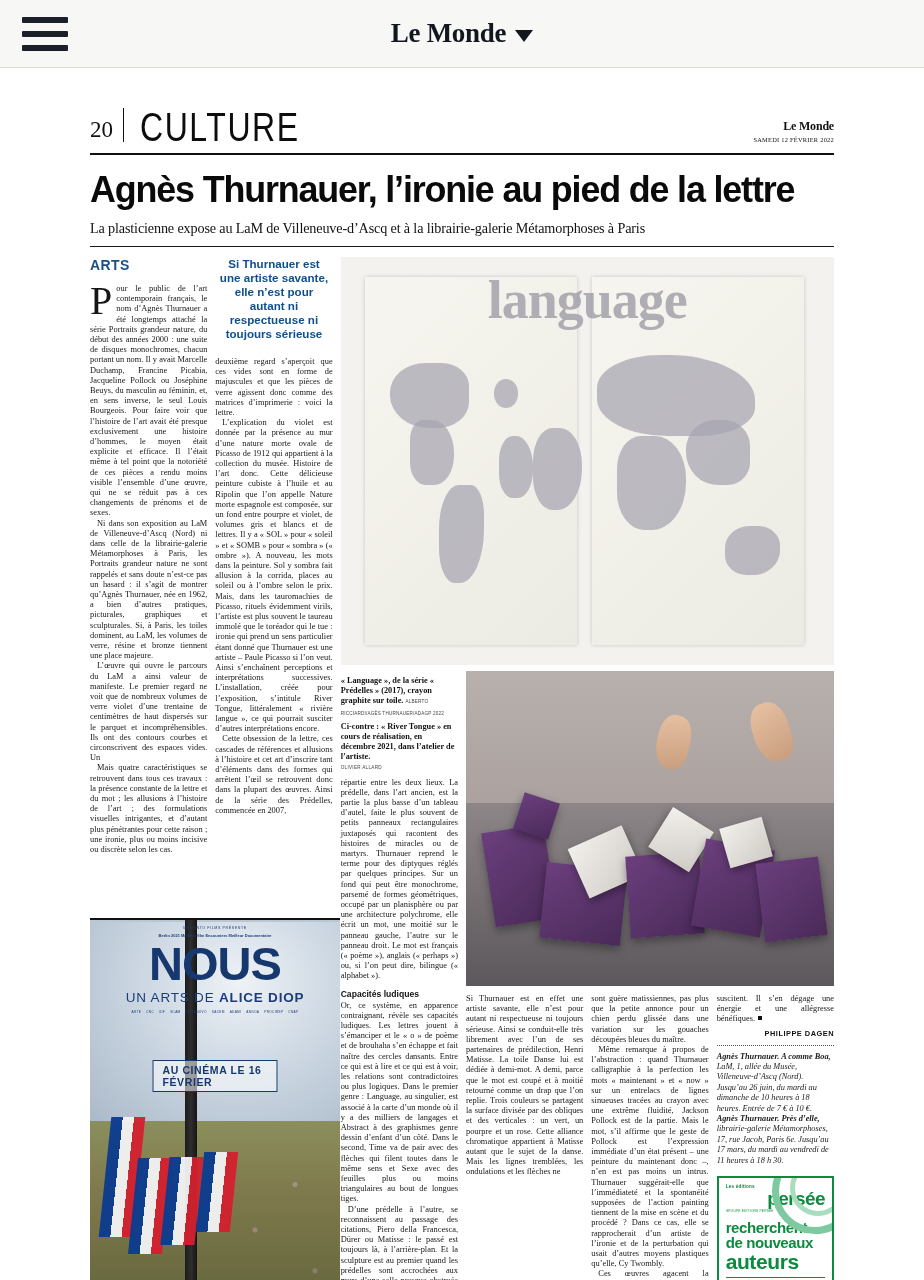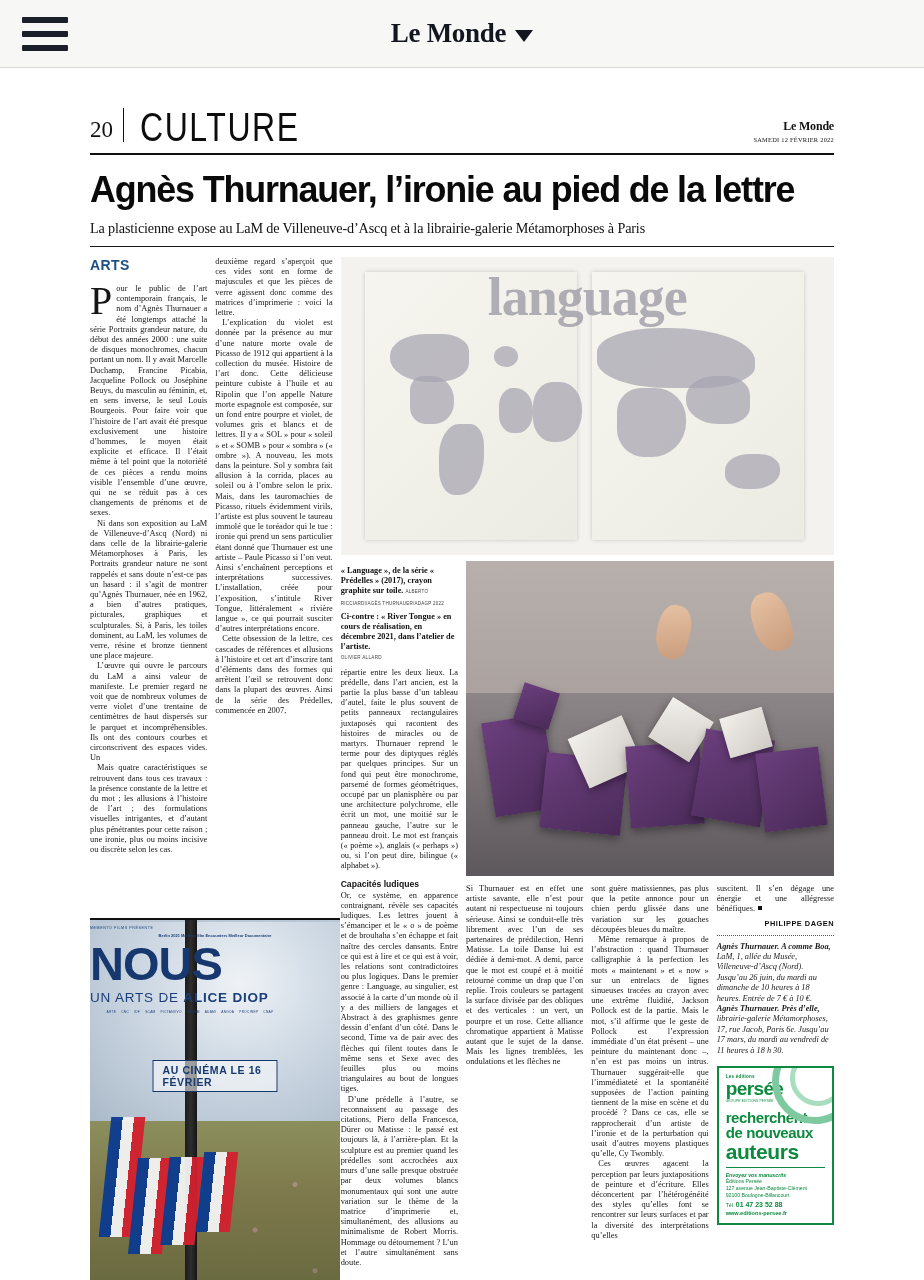--- a/index.html
+++ b/index.html
@@ -156,21 +156,21 @@
     line-height: 14px;
     color: #0e4f8f;
     text-align: center;
     padding: 0 2px;
     margin-bottom: 16px;
   }
   .pullquote.second { margin-top: 2px; }
 
   
   .photo { width: 100%; position: relative; overflow: hidden; }
-  .photo-lang { height: 298px; background: #efeeea; }
+  .photo-lang { height: 408px; background: #efeeea; }
   .photo-atelier { height: 315px; background: #cfc9c6; }
 
   .caption {
     font-family: "Liberation Serif", serif;
     font-size: 8.3px;
     line-height: 10.2px;
     font-weight: 700;
     color: #111;
     margin-top: 5px;
   }
@@ -244,21 +244,21 @@
     transform: skewX(-6deg);
     background: linear-gradient(to right,#0b3b8f 0 34%, #f3f3f3 34% 67%, #d2202f 67% 100%);
     opacity:.95;
   }
   .flag.f1 { left: 6%; height:120px; }
   .flag.f2 { left: 17%; height: 96px; bottom: 22%; }
   .flag.f3 { left: 30%; height: 88px; bottom: 24%; }
   .flag.f4 { left: 44%; height: 80px; bottom: 27%;}
   .nous-top {
     position: absolute; left:0; right:0; top:0; height: 130px;
-    display:flex; flex-direction:column; padding-top:6px;
+    display:flex; flex-direction:column; align-items:center; padding-top:6px;
   }
   .nous-presents {
     font-family:"Liberation Sans", sans-serif; font-size:3.6px; letter-spacing:.6px;
     color:#1b3e7a; margin-bottom:3px;
   }
   .laurels {
     font-family:"Liberation Sans", sans-serif; font-size:4px; line-height:5px;
     color:#1b3e7a; text-align:center; font-weight:700;
   }
   .nous-title {
@@ -299,21 +299,21 @@
   .persee-arc2 {
     position:absolute; right:-14px; top:-18px; width:56px; height:56px;
     border: 5px solid #a9ddbf; border-radius:50%;
   }
   .persee-eyebrow {
     font-family:"Liberation Sans", sans-serif; font-weight:700;
     font-size:4.6px; color:#0c8a3e; letter-spacing:.2px;
   }
   .persee-logo {
     font-family:"Liberation Sans", sans-serif; font-weight:700;
-    font-size:19px; color:#0c8a3e; line-height:1; letter-spacing:-.6px;
+    font-size:19px; color:#0c8a3e; line-height:1; letter-spacing:-.6px;text-align:right;
   }
   .persee-tag {
     font-family:"Liberation Sans", sans-serif; font-size:3.2px;
     color:#0c8a3e; letter-spacing:.2px; margin-top:1px;
   }
   .persee-l1, .persee-l2, .persee-l3 {
     font-family:"Liberation Sans", sans-serif; font-weight:700; color:#0c8a3e;
     line-height:1.02; letter-spacing:-.4px;
   }
   .persee-l1 { font-size:15px; margin-top:7px; }
@@ -403,20 +403,21 @@
 
     <div class="col">
       <div class="kicker">ARTS</div>
       <p class="body dropcap">Pour le public de l’art contemporain français, le nom d’Agnès Thurnauer a été longtemps attaché la série Portraits grandeur nature, du début des années 2000 : une suite de disques monochromes, chacun portant un nom. Il y avait Marcelle Duchamp, Francine Picabia, Jacqueline Pollock ou Joséphine Beuys, du masculin au féminin, et, en sens inverse, le seul Louis Bourgeois. Pour faire voir que l’histoire de l’art avait été presque exclusivement une histoire d’hommes, le moyen était explicite et efficace. Il l’était même à tel point que la notoriété de ces pièces a rendu moins visible l’ensemble d’une œuvre, qui ne se réduit pas à ces changements de prénoms et de sexes.</p>
       <p class="body">Ni dans son exposition au LaM de Villeneuve-d’Ascq (Nord) ni dans celle de la librairie-galerie Métamorphoses à Paris, les Portraits grandeur nature ne sont rappelés et sans doute n’est-ce pas un hasard : il s’agit de montrer qu’Agnès Thurnauer, née en 1962, a bien d’autres pratiques, picturales, graphiques et sculpturales. Si, à Paris, les toiles dominent, au LaM, les volumes de verre, résine et bronze tiennent une place majeure.</p>
       <p class="body">L’œuvre qui ouvre le parcours du LaM a ainsi valeur de manifeste. Le premier regard ne voit que de nombreux volumes de verre violet d’une trentaine de centimètres de haut dispersés sur le parquet et incompréhensibles. Ils ont des contours courbes et circonscrivent des espaces vides. Un</p>
       <p class="body">Mais quatre caractéristiques se retrouvent dans tous ces travaux : la présence constante de la lettre et du mot ; les allusions à l’histoire de l’art ; des formulations visuelles intrigantes, et d’autant plus pénétrantes pour cette raison ; une ironie, plus ou moins incisive ou discrète selon les cas.</p>
     </div>
 
     <div class="col">
+      <div class="pullquote">Si Thurnauer est une artiste savante, elle n’est pour autant ni respectueuse ni toujours sérieuse</div>
       <p class="body">deuxième regard s’aperçoit que ces vides sont en forme de majuscules et que les pièces de verre agissent donc comme des matrices d’imprimerie : voici la lettre.</p>
       <p class="body">L’explication du violet est donnée par la présence au mur d’une nature morte ovale de Picasso de 1912 qui appartient à la collection du musée. Histoire de l’art donc. Cette délicieuse peinture cubiste à l’huile et au Ripolin que l’on appelle Nature morte espagnole est composée, sur un fond entre pourpre et violet, de volumes gris et blancs et de lettres. Il y a « SOL » pour « soleil » et « SOMB » pour « sombra » (« ombre »). A nouveau, les mots dans la peinture. Sol y sombra fait allusion à la corrida, places au soleil ou à l’ombre selon le prix. Mais, dans les tauromachies de Picasso, rituels évidemment virils, l’artiste est plus souvent le taureau immolé que le toréador qui le tue : ironie qui prend un sens particulier étant donné que Thurnauer est une artiste – Paule Picasso si l’on veut. Ainsi s’enchaînent perceptions et interprétations successives. L’installation, créée pour l’exposition, s’intitule River Tongue, littéralement « rivière langue », ce qui pourrait susciter d’autres interprétations encore.</p>
       <p class="body">Cette obsession de la lettre, ces cascades de références et allusions à l’histoire et cet art d’inscrire tant d’éléments dans des formes qui arrêtent l’œil se retrouvent donc dans la plupart des œuvres. Ainsi de la série des Prédelles, commencée en 2007,</p>
     </div>
 
     <div class="col" style="grid-column: 3 / span 4;">
 
       <div class="photo photo-lang">
         <div class="lang-wrap">
           <div class="panel l"></div>

